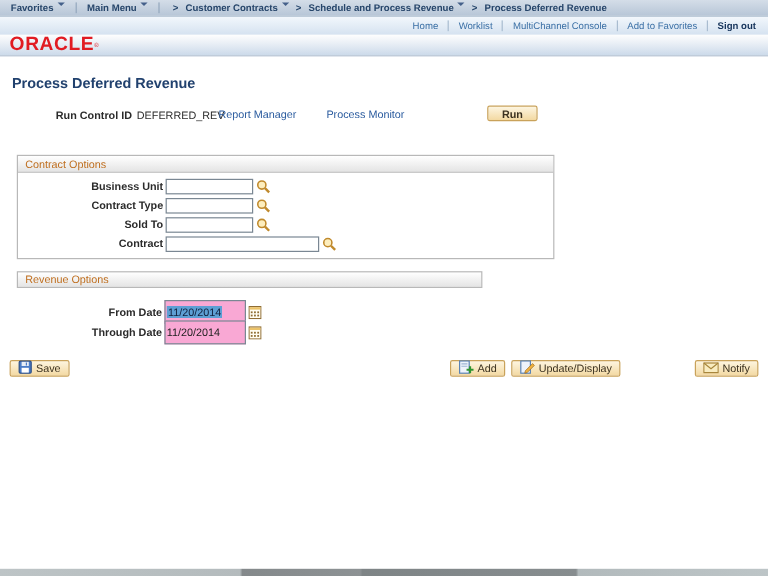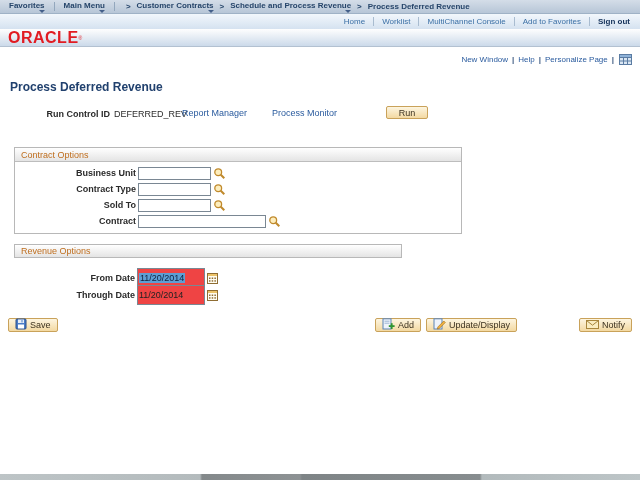--- a/index.html
+++ b/index.html
@@ -7,21 +7,21 @@
     width:640px;height:480px;position:relative;overflow:hidden;
     background:#ffffff;font-family:"Liberation Sans",sans-serif;
     -webkit-font-smoothing:antialiased;
   }
   
   .crumb-bar{
     height:13px;background:linear-gradient(#d4dde8,#b7c6d7);
     border-bottom:1px solid #9fb2c6;display:flex;align-items:center;
     padding:0 7px;font-size:8px;font-weight:bold;color:#26456a;white-space:nowrap;
   }
-  .crumb-item{display:inline-flex;align-items:flex-end;cursor:pointer;padding:0 2px;flex-direction:column;}
+  .crumb-item{display:inline-flex;align-items:flex-start;cursor:pointer;padding:0 2px;}
   .caret{width:0;height:0;border-left:3px solid transparent;border-right:3px solid transparent;
     border-top:3px solid #44608a;margin-left:3px;display:inline-block;}
   .vsep{display:inline-block;width:0;height:9px;border-left:1px solid #93a7bd;margin:0 7px;}
   .gt{margin:0 4px;color:#26456a;}
   .gt::before{content:">";}
   
   .portal-row{
     height:15px;background:linear-gradient(#f2f7fc,#d5e2f0);
     display:flex;justify-content:flex-end;align-items:center;
     padding:0 10px;font-size:8px;white-space:nowrap;
@@ -68,21 +68,21 @@
   .rev-fields .field-row{height:17px;}
   .rev-fields .field-label{width:127px;}
   input.textbox{margin-left:2px;height:13px;border:1px solid #7a8793;font-size:9px;
     padding:0 2px;box-sizing:border-box;font-family:inherit;color:#222;background:#fff;}
   .w73{width:73px;}.w128{width:128px;}
   .selectbox{margin-left:2px;width:188px;height:13px;border:1px solid #7a8793;background:#fff;
     position:relative;box-sizing:border-box;cursor:pointer;}
   .selectbox .arrow{position:absolute;right:3px;top:4px;width:0;height:0;
     border-left:3.5px solid transparent;border-right:3.5px solid transparent;border-top:4px solid #333;}
   .datebox{margin-left:2px;width:68px;height:20px;border:1px solid #7a8793;font-size:9px;
-    display:flex;align-items:center;padding:0 1px;box-sizing:border-box;background:#ef4444;color:#222;cursor:text;}
+    display:flex;align-items:center;padding:0 1px;box-sizing:border-box;background:#f9a8d4;color:#222;cursor:text;}
   .sel-text{background:#5d9fd4;color:#101f3c;padding:0 1px;}
   .icon-btn{margin-left:2px;cursor:pointer;display:inline-flex;}
   .icon-btn svg{display:block;}
   
   .toolbar{position:relative;margin-top:15px;height:16px;}
   .tb-left{display:flex;gap:5px;justify-content:space-between;}
   .tb-right{position:absolute;right:115px;top:0;display:flex;gap:5px;}
   
   .bottom-strip{position:absolute;left:0;bottom:0;width:640px;height:6px;
     background:linear-gradient(to right,
@@ -131,46 +131,29 @@
   <a class="signout">Sign out</a>
 </div>
 
 <div class="logo-band">
   <span class="oracle">ORACLE</span>
   <span class="oracle-reg">®</span>
 </div>
 
 <div class="content">
 
-  <div class="utility">
-    <a class="item">New Window</a>
-    <span class="pipe"></span>
-    <a class="item">Help</a>
-    <span class="pipe"></span>
-    <a class="item">Personalize Page</a>
-    <span class="pipe"></span>
-    <span class="item">
-      <svg width="13" height="11" viewBox="0 0 13 11">
-        <rect x="0.5" y="0.5" width="12" height="10" fill="#dbe7f3" stroke="#5b7ca3"></rect>
-        <rect x="0.5" y="0.5" width="12" height="3" fill="#8fb3d9" stroke="#5b7ca3"></rect>
-        <line x1="4.5" y1="3.5" x2="4.5" y2="10.5" stroke="#5b7ca3"></line>
-        <line x1="8.5" y1="3.5" x2="8.5" y2="10.5" stroke="#5b7ca3"></line>
-        <line x1="0.5" y1="7" x2="12.5" y2="7" stroke="#5b7ca3"></line>
-      </svg>
-    </span>
-  </div>
 
   <div class="page-title">Process Deferred Revenue</div>
 
   <div class="run-row">
     <span class="rc-label">Run Control ID</span>
     <span class="rc-value">DEFERRED_REV</span>
     <a class="link pos-abs" style="left:174px;">Report Manager</a>
     <a class="link pos-abs" style="left:264px;">Process Monitor</a>
-    <button class="ps-btn run-btn pos-abs" style="left:378px;top:0px;">Run</button>
+    <button class="ps-btn run-btn pos-abs" style="left:398px;top:0px;font-weight:bold;">Run</button>
   </div>
 
   <div class="groupbox">
     <div class="group-header">Contract Options</div>
     <div class="fields">
 
       <div class="field-row">
         <span class="field-label">Business Unit</span>
         <input class="textbox w73" value="" style="">
         <span class="icon-btn">

